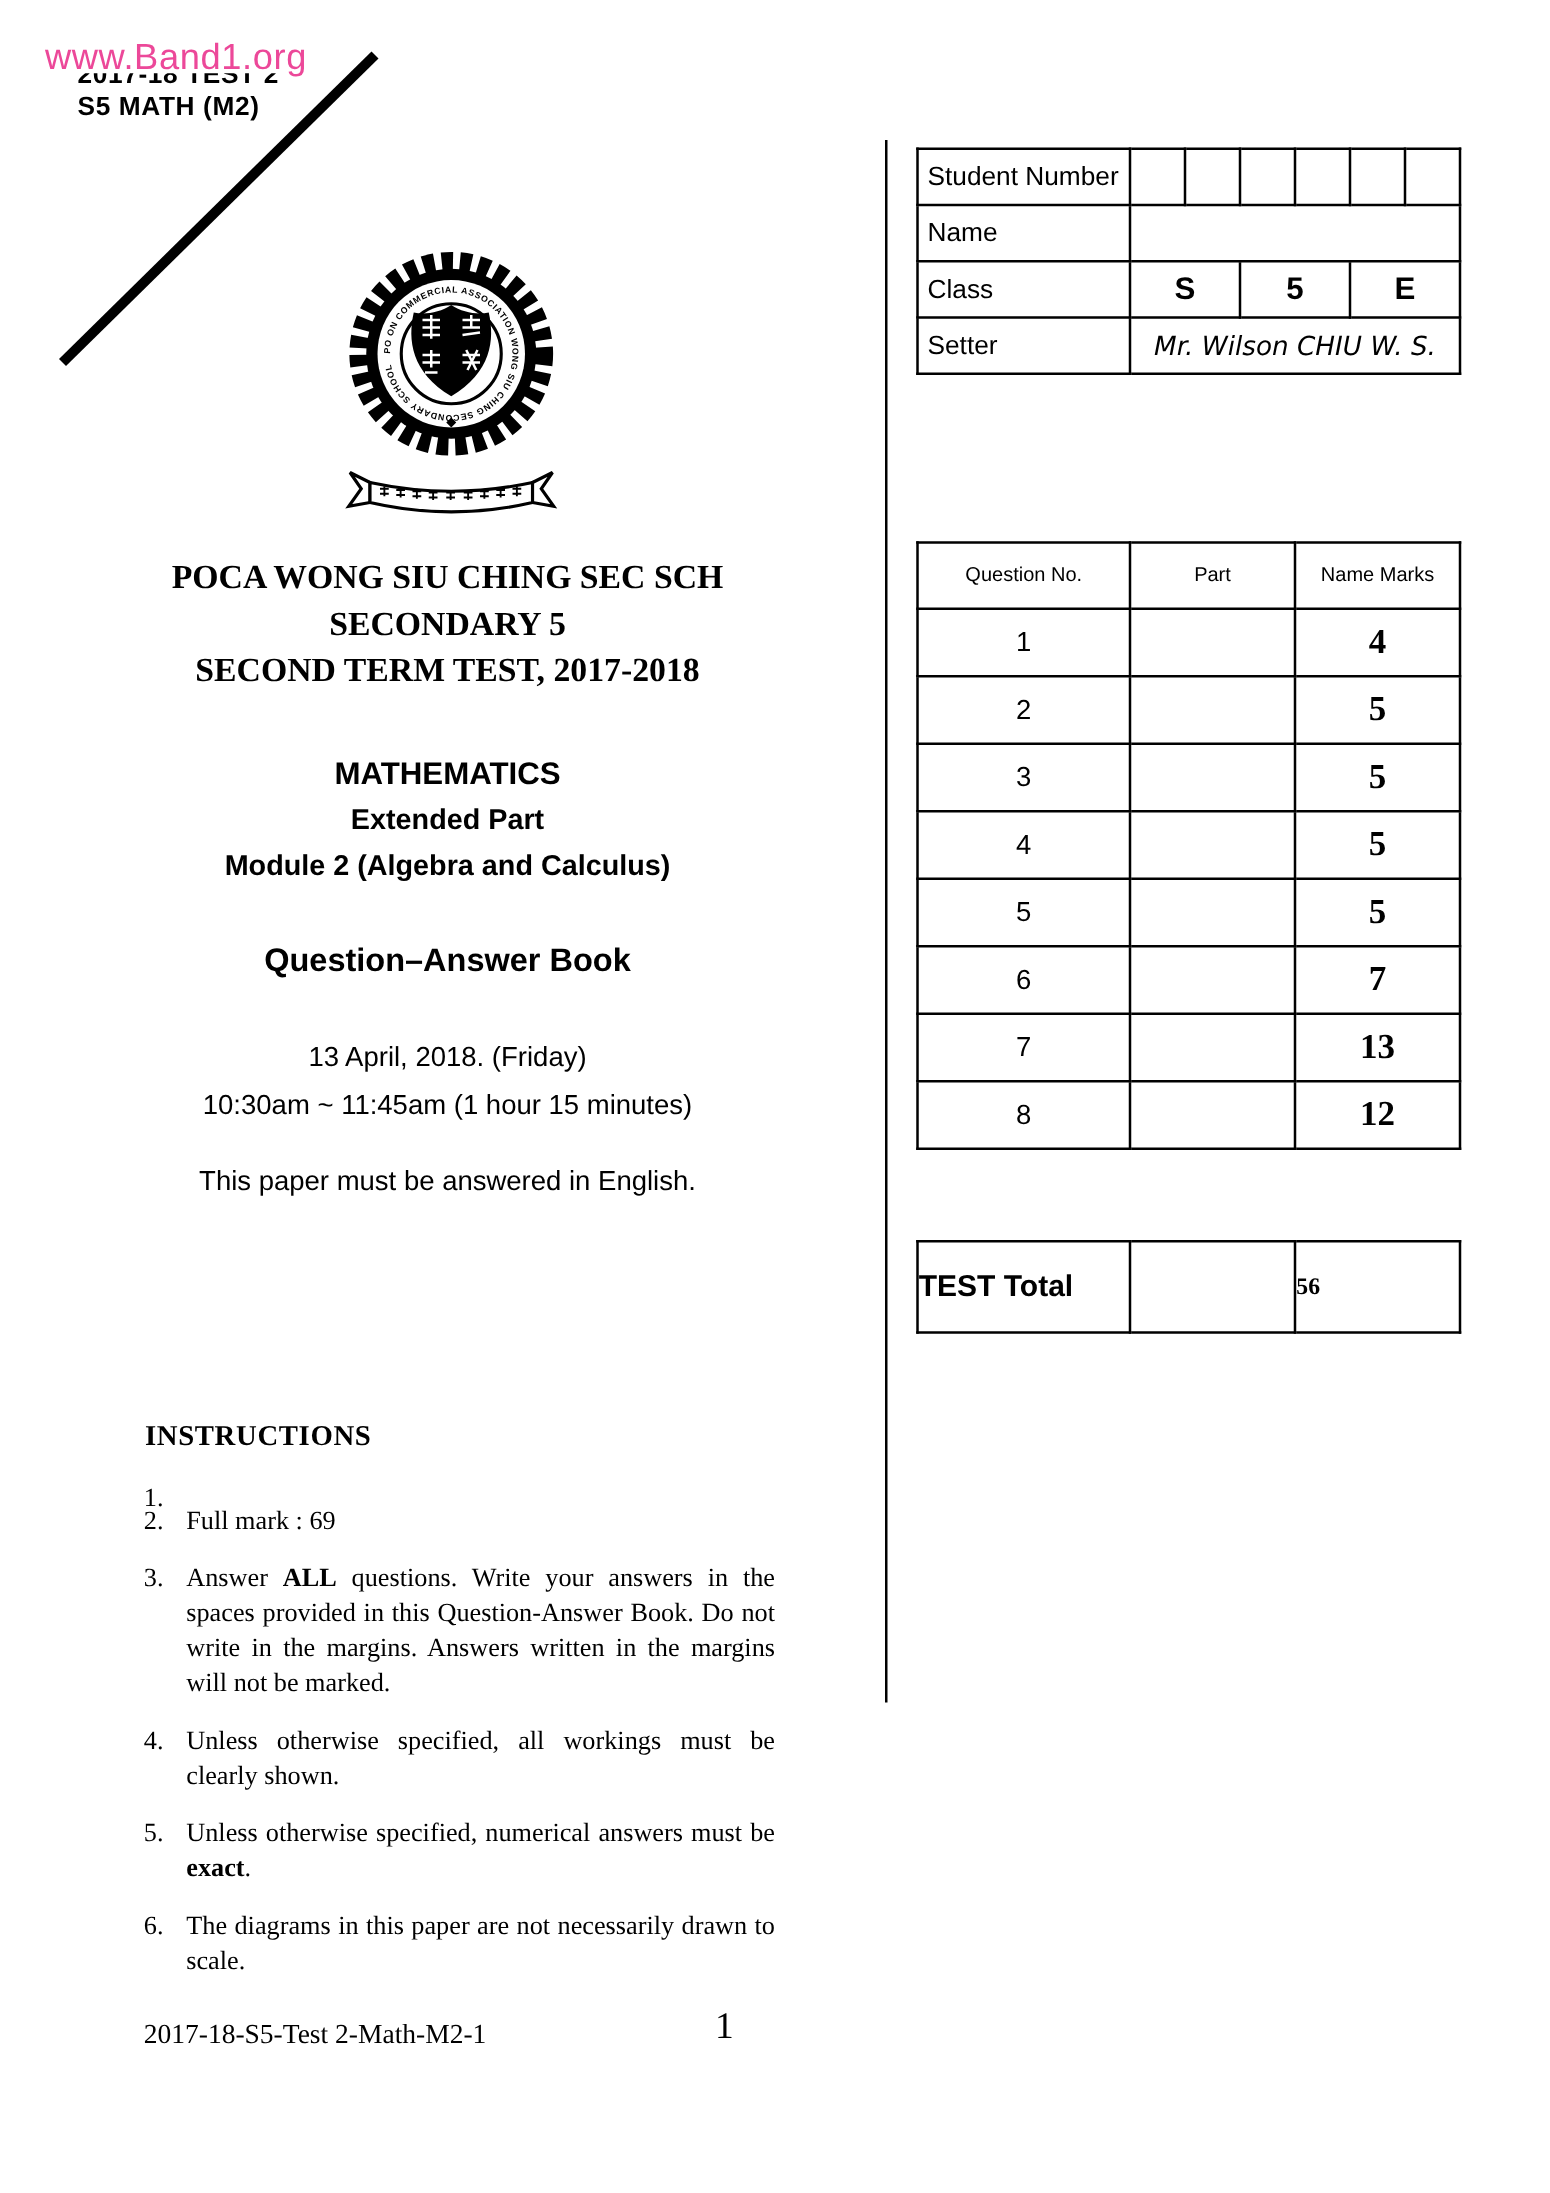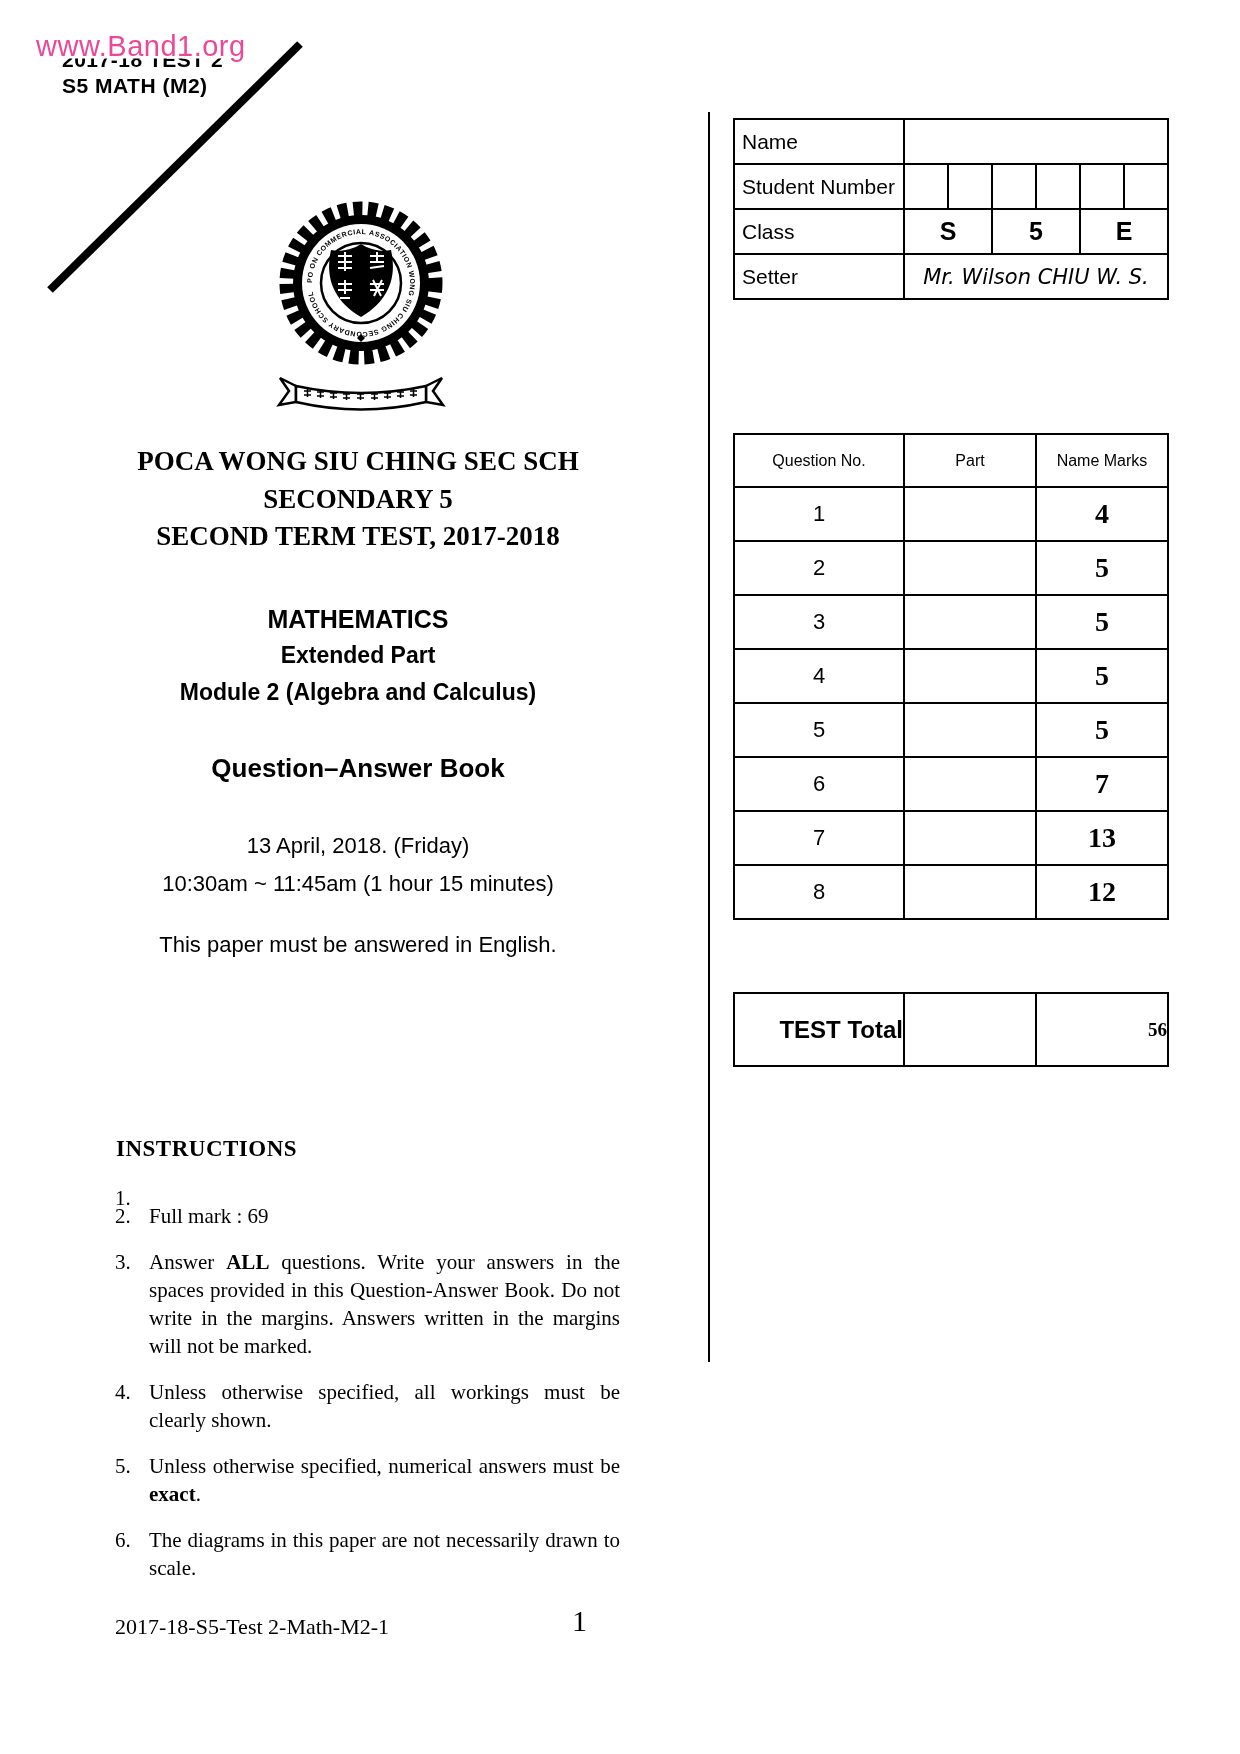--- a/index.html
+++ b/index.html
@@ -31,21 +31,21 @@
   .big-val { font-size:25px; font-weight:bold; }
   .setter-val { font-family:"DejaVu Sans", sans-serif; font-style:italic; font-size:21px; }
 
   .marks-tbl { left:733px; top:433px; }
   .marks-tbl th { height:51px; font-size:16px; font-weight:400; text-align:center; vertical-align:middle; }
   .marks-tbl td { height:52px; text-align:center; vertical-align:middle; }
   .qcell { font-size:22px; }
   .fullcell { font-family:"Liberation Serif", serif; font-weight:bold; font-size:28px; }
 
   .total-tbl { left:733px; top:992px; }
-  .total-tbl td { height:71px; text-align:right; vertical-align:middle; }
+  .total-tbl td { height:71px; text-align:left; vertical-align:middle; }
   .total-lbl { font-size:24px; font-weight:bold; }
   .total-full { font-family:"Liberation Serif", serif; font-weight:bold; font-size:19px; }
 
   
   .titleline { left:58px; width:600px; text-align:center; }
   .t-school { top:446px; font-family:"Liberation Serif", serif; font-weight:bold; font-size:27px; }
   .t-level  { top:484px; font-family:"Liberation Serif", serif; font-weight:bold; font-size:27px; }
   .t-exam   { top:521px; font-family:"Liberation Serif", serif; font-weight:bold; font-size:27px; }
   .t-subject{ top:605px; font-weight:bold; font-size:25px; }
   .t-part   { top:642px; font-weight:bold; font-size:23px; }
@@ -121,33 +121,33 @@
   <colgroup>
     <col style="width:170px">
       <col style="width:44px">
       <col style="width:44px">
       <col style="width:44px">
     <col style="width:44px">
       <col style="width:44px">
       <col style="width:44px">
   </colgroup>
   <tbody>
-      <tr>
+      <tr id="row-student-number">
+    <td class="lbl">Student Number</td>
+  <td></td>
+        <td></td>
+        <td></td>
+        <td></td>
+        <td></td>
+        <td></td>
+      </tr>
+  <tr>
     <td class="lbl">Name</td>
     <td colspan="6"></td>
   </tr>
-  <tr id="row-student-number">
-    <td class="lbl">Student Number</td>
-  <td></td>
-        <td></td>
-        <td></td>
-        <td></td>
-        <td></td>
-        <td></td>
-      </tr>
   <tr id="row-class">
     <td class="lbl">Class</td>
   <td class="big-val" colspan="2">S</td>
         <td class="big-val" colspan="2">5</td>
         <td class="big-val" colspan="2">E</td>
       </tr>
   <tr>
     <td class="lbl">Setter</td>
     <td colspan="6" class="setter-val">Mr. Wilson CHIU W. S.</td>
   </tr>

